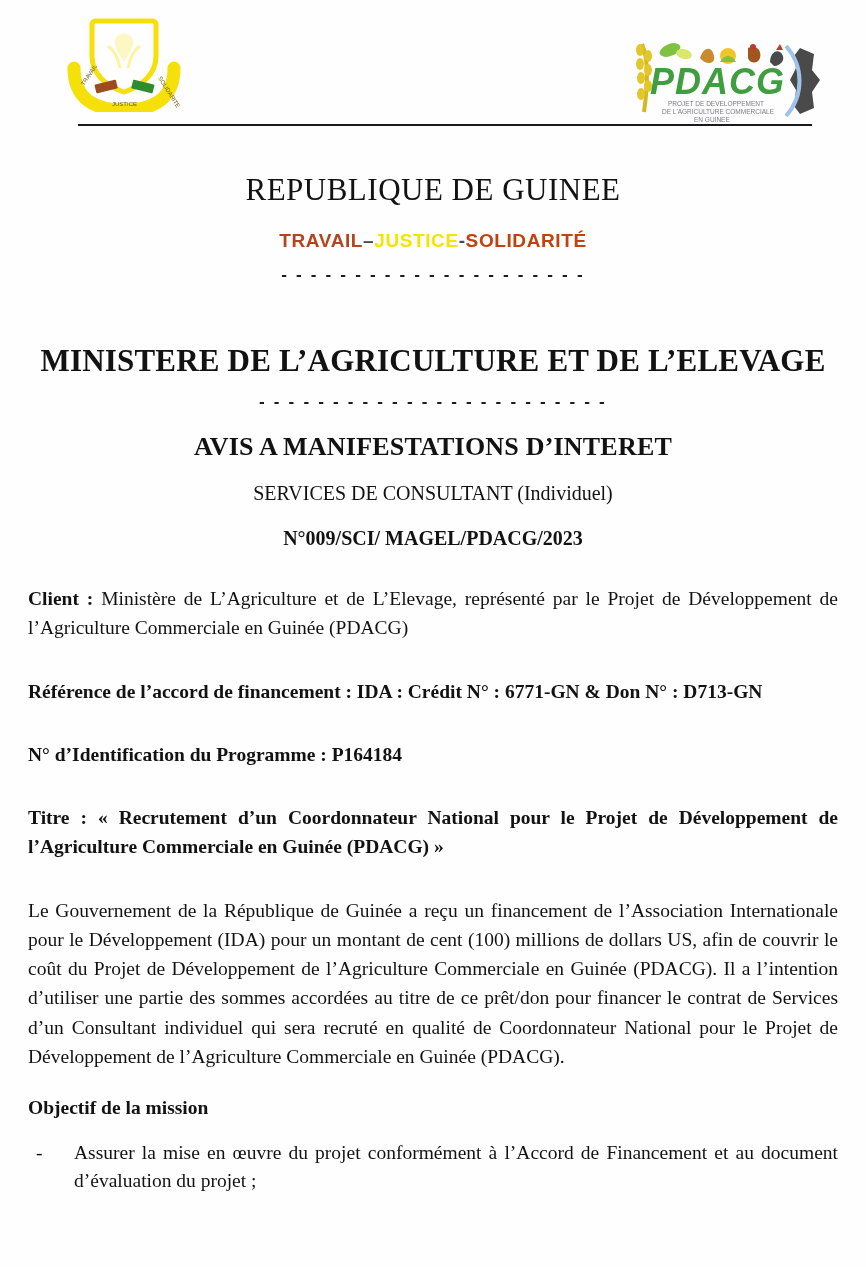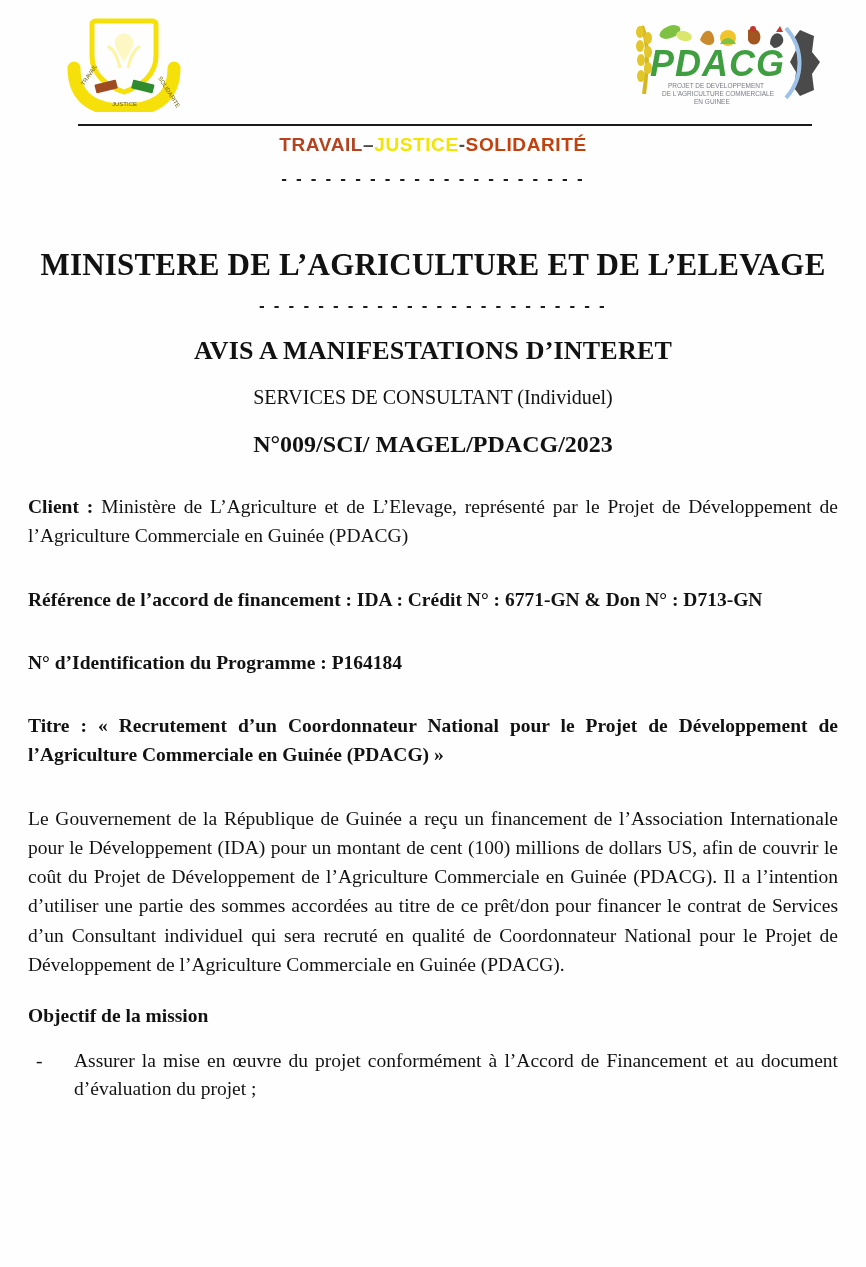--- a/index.html
+++ b/index.html
@@ -27,21 +27,21 @@
   .crest {
     position: absolute;
     left: 62px;
     top: 16px;
     width: 124px;
     height: 96px;
   }
   .pdacg-logo {
     position: absolute;
     left: 628px;
-    top: 14px;
+    top: 32px;
     width: 200px;
     height: 96px;
   }
   .header-rule {
     position: absolute;
     left: 78px;
     top: 124px;
     width: 734px;
     height: 0;
     border-top: 2px solid #1a1a1a;
@@ -94,21 +94,21 @@
     letter-spacing: 0.2px;
   }
   .service-title {
     text-align: center;
     font-size: 20px;
     font-weight: normal;
     margin-top: 20px;
   }
   .ref-number {
     text-align: center;
-    font-size: 24px;
+    font-size: 20px;
     font-weight: bold;
     margin-top: 22px;
   }
 
   
   .body-block {
     margin: 0 28px 0 28px;
   }
   p.para {
     font-size: 19.5px;
@@ -207,20 +207,21 @@
 
         <text x="40" y="74" font-family="Liberation Sans, sans-serif" font-size="6.5" fill="#7a7a8a">PROJET DE DEVELOPPEMENT</text>
         <text x="34" y="82" font-family="Liberation Sans, sans-serif" font-size="6.5" fill="#7a7a8a">DE L'AGRICULTURE COMMERCIALE</text>
         <text x="66" y="90" font-family="Liberation Sans, sans-serif" font-size="6.5" fill="#7a7a8a">EN GUINEE</text>
       </svg>
     </div>
 
     <div class="header-rule"></div>
   </div>
 
+  <div class="republic-title">REPUBLIQUE DE GUINEE</div>
 
   <div class="motto">
     <span style="color:#b5431f">TRAVAIL</span><span class="sep">–</span><span style="color:#f2e500">JUSTICE</span><span class="sep">-</span><span style="color:#c2410c">SOLIDARITÉ</span>
   </div>
 
   <div class="dash-rule">- - - - - - - - - - - - - - - - - - - - -</div>
 
   <div class="ministry-title">MINISTERE DE L’AGRICULTURE ET DE L’ELEVAGE</div>
 
   <div class="dash-rule">- - - - - - - - - - - - - - - - - - - - - - - -</div>

